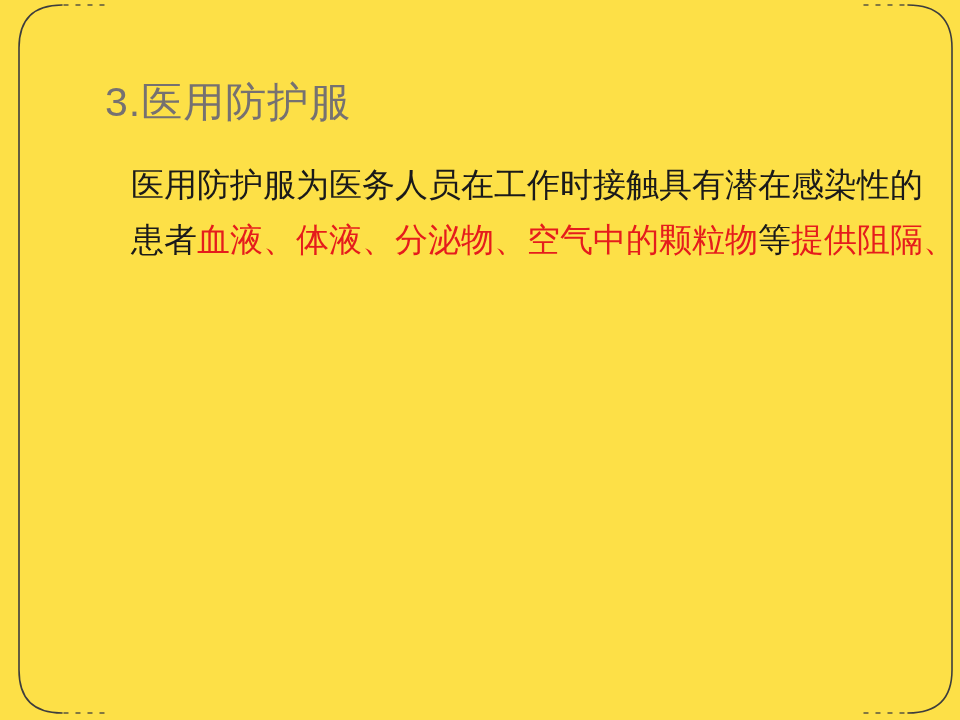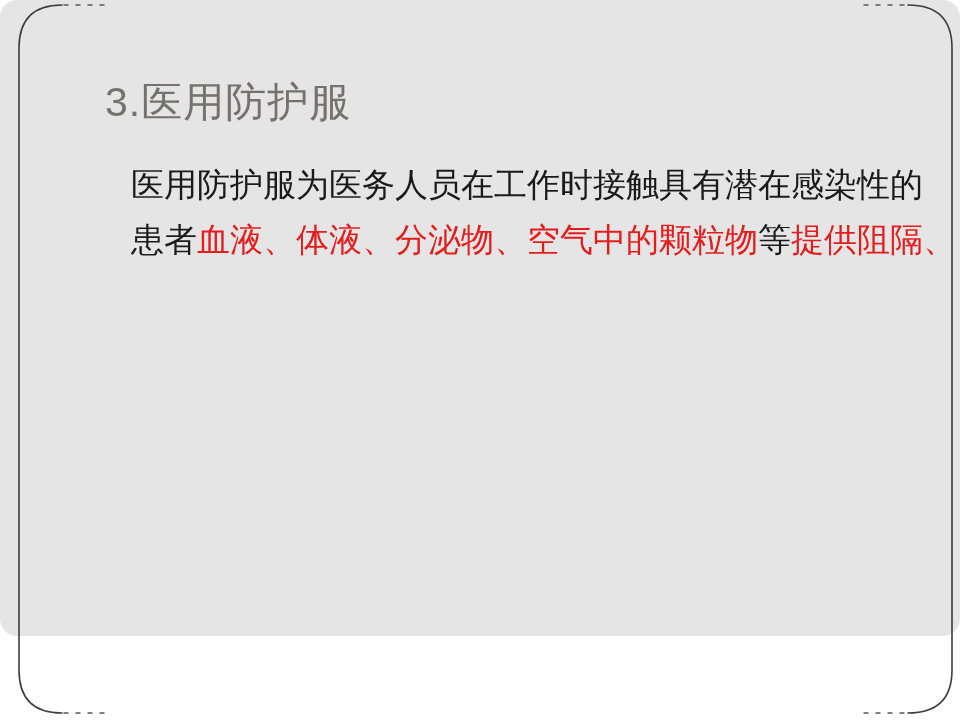--- a/index.html
+++ b/index.html
@@ -7,23 +7,22 @@
     padding: 0;
     width: 960px;
     height: 720px;
     background: #ffffff;
     overflow: hidden;
     font-family: "Liberation Sans", sans-serif;
   }
   .slide {
     position: relative;
     width: 960px;
-    height: 636px;
-    background: #e5e5e5;
-    border-radius: 17px;
+    height: 720px;
+    background: #fde047;
   }
   .slide-border {
     position: absolute;
     left: 0;
     top: 0;
     width: 960px;
     height: 720px;
     pointer-events: none;
   }
   .slide-border path {

